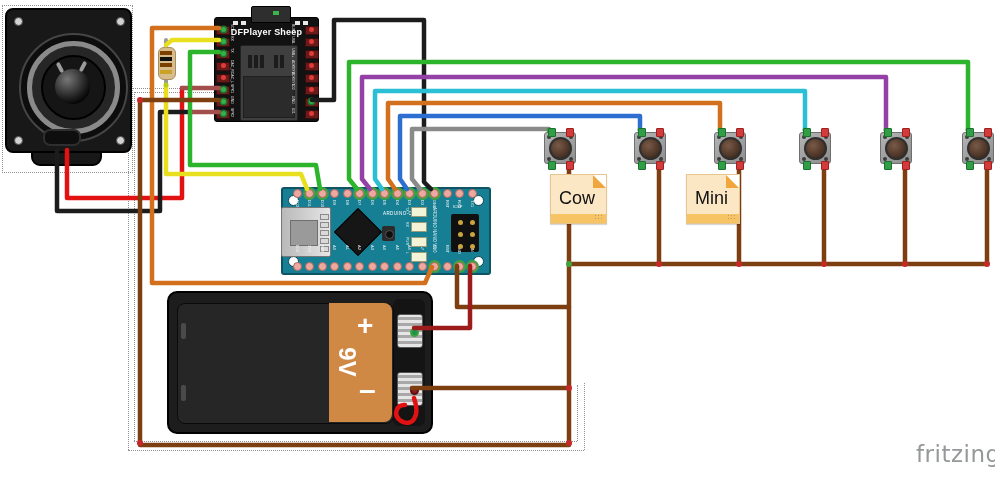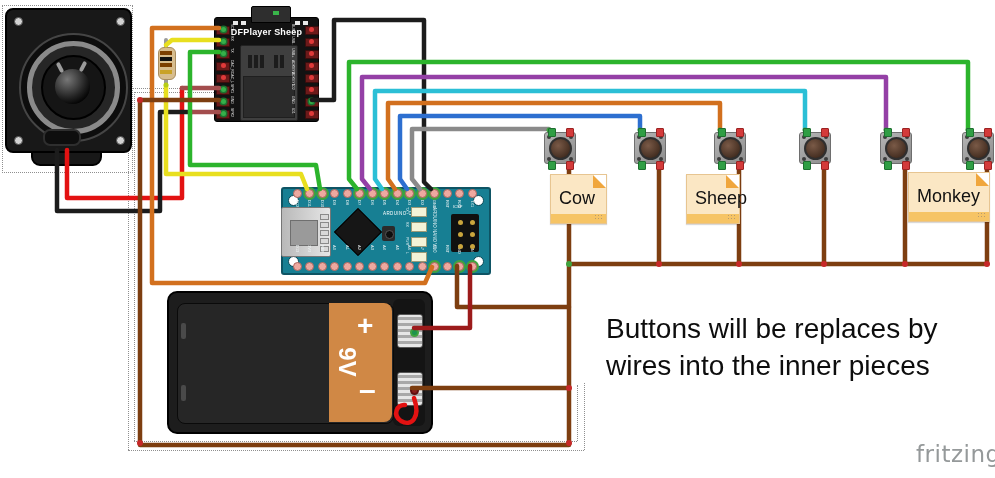--- a/index.html
+++ b/index.html
@@ -336,24 +336,20 @@
       <circle cx="569" cy="264" r="3" fill="#3fa33f"></circle>
       <circle cx="166" cy="85" r="2.5" fill="#b5cc18"></circle>
       <circle cx="549" cy="130" r="2.5" fill="#3fa33f"></circle>
       <circle cx="640" cy="130" r="2.5" fill="#3fa33f"></circle>
       <circle cx="720" cy="130" r="2.5" fill="#3fa33f"></circle>
       <circle cx="805" cy="130" r="2.5" fill="#3fa33f"></circle>
       <circle cx="886" cy="130" r="2.5" fill="#3fa33f"></circle>
       <circle cx="968" cy="130" r="2.5" fill="#3fa33f"></circle>
     </svg>
 
-  <div class="abs" id="caption">
-    <div>Buttons will be replaces by</div>
-    <div>wires into the inner pieces</div>
-  </div>
   <div class="abs" id="watermark">fritzing</div>
 <div class="note" style="left: 531px; top: 174px; width: 55px; height: 48px; margin-left: 19px;">
       <div class="note-strip"></div>
       <div class="note-fold"></div>
       <div class="note-dots"></div>
       <div class="note-label">Cow</div>
     </div>
     <div class="pushbtn" style="left: 544px;">
       <div class="pb-screw" style="left: 2px; top: 2px;"></div>
       <div class="pb-screw" style="left: 24px; top: 2px;"></div>
@@ -373,21 +369,21 @@
       <div class="pb-cap"></div>
       <div class="pb-leg leg-g" style="left: 3px; top: -5px;"></div>
       <div class="pb-leg leg-r" style="left: 21px; top: -5px;"></div>
       <div class="pb-leg leg-g" style="left: 3px; top: 28px;"></div>
       <div class="pb-leg leg-r" style="left: 21px; top: 28px;"></div>
     </div>
     <div class="note" style="left: 686px; top: 174px; width: 52px; height: 48px;">
       <div class="note-strip"></div>
       <div class="note-fold"></div>
       <div class="note-dots"></div>
-      <div class="note-label">Sheep</div>
+      <div class="note-label">Mini</div>
     </div>
     <div class="pushbtn" style="left: 714px;">
       <div class="pb-screw" style="left: 2px; top: 2px;"></div>
       <div class="pb-screw" style="left: 24px; top: 2px;"></div>
       <div class="pb-screw" style="left: 2px; top: 24px;"></div>
       <div class="pb-screw" style="left: 24px; top: 24px;"></div>
       <div class="pb-cap"></div>
       <div class="pb-leg leg-g" style="left: 3px; top: -5px;"></div>
       <div class="pb-leg leg-r" style="left: 21px; top: -5px;"></div>
       <div class="pb-leg leg-g" style="left: 3px; top: 28px;"></div>
@@ -408,26 +404,20 @@
       <div class="pb-screw" style="left: 2px; top: 2px;"></div>
       <div class="pb-screw" style="left: 24px; top: 2px;"></div>
       <div class="pb-screw" style="left: 2px; top: 24px;"></div>
       <div class="pb-screw" style="left: 24px; top: 24px;"></div>
       <div class="pb-cap"></div>
       <div class="pb-leg leg-g" style="left: 3px; top: -5px;"></div>
       <div class="pb-leg leg-r" style="left: 21px; top: -5px;"></div>
       <div class="pb-leg leg-g" style="left: 3px; top: 28px;"></div>
       <div class="pb-leg leg-r" style="left: 21px; top: 28px;"></div>
     </div>
-    <div class="note" style="left: 908px; top: 172px; width: 80px; height: 48px;">
-      <div class="note-strip"></div>
-      <div class="note-fold"></div>
-      <div class="note-dots"></div>
-      <div class="note-label">Monkey</div>
-    </div>
     <div class="pushbtn" style="left: 962px;">
       <div class="pb-screw" style="left: 2px; top: 2px;"></div>
       <div class="pb-screw" style="left: 24px; top: 2px;"></div>
       <div class="pb-screw" style="left: 2px; top: 24px;"></div>
       <div class="pb-screw" style="left: 24px; top: 24px;"></div>
       <div class="pb-cap"></div>
       <div class="pb-leg leg-g" style="left: 3px; top: -5px;"></div>
       <div class="pb-leg leg-r" style="left: 21px; top: -5px;"></div>
       <div class="pb-leg leg-g" style="left: 3px; top: 28px;"></div>
       <div class="pb-leg leg-r" style="left: 21px; top: 28px;"></div>

